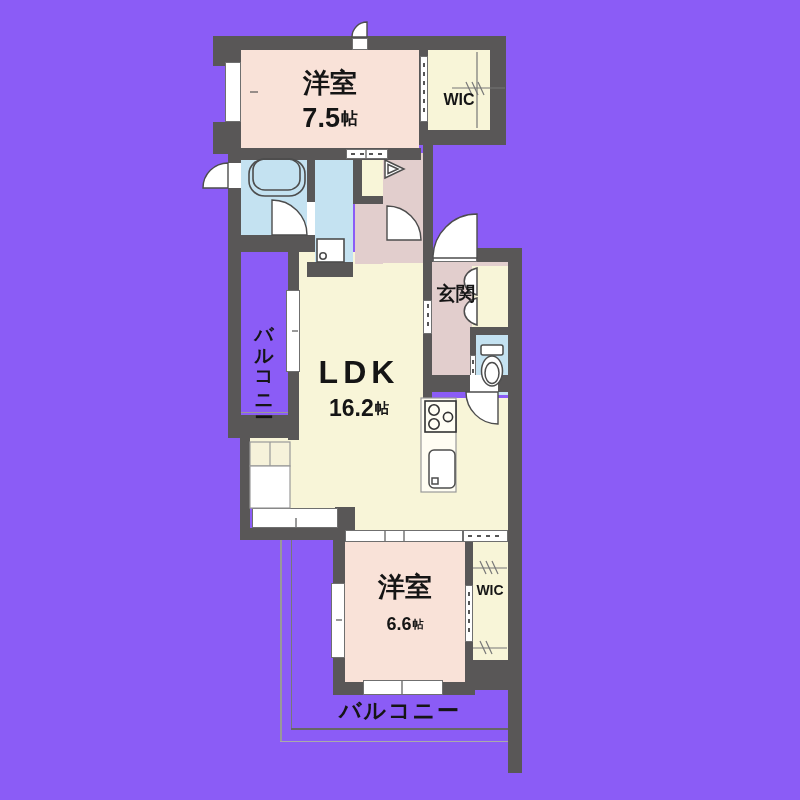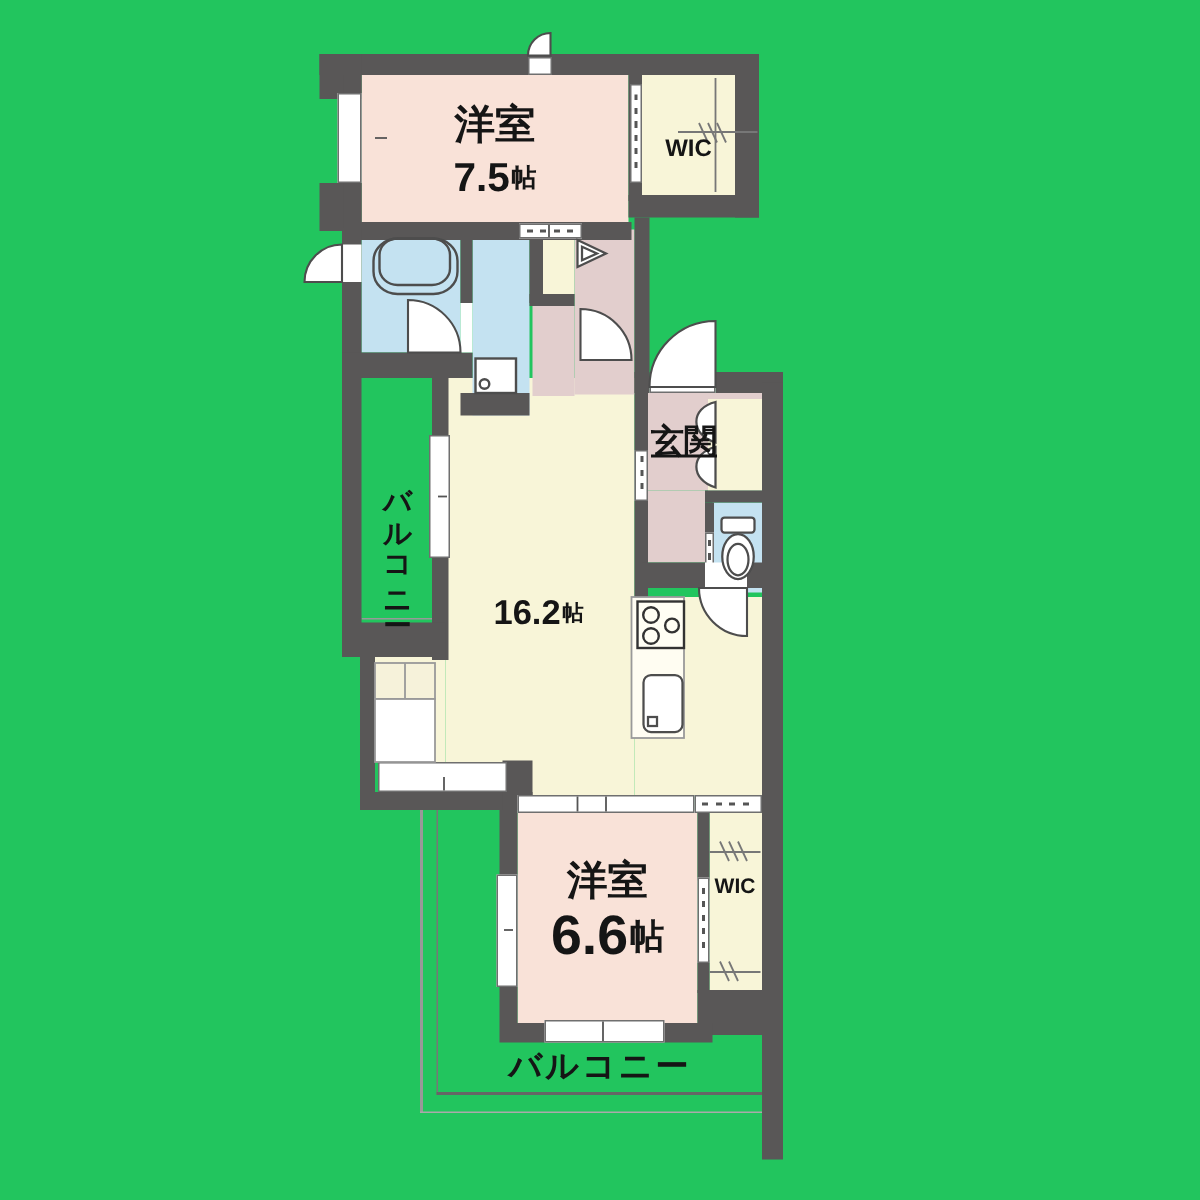--- a/index.html
+++ b/index.html
@@ -1,16 +1,16 @@
 <!DOCTYPE html>
 <html><head>
 <meta charset="utf-8">
 <style>
   html,body{margin:0;padding:0;background:#fff;}
-  #plan{position:relative;width:800px;height:800px;background:#22c55e;overflow:hidden;
+  #plan{position:relative;width:800px;height:800px;background:#8b5cf6;overflow:hidden;
         font-family:"Liberation Sans","DejaVu Sans",sans-serif;}
   .room{position:absolute;}
   .wall{position:absolute;background:#595757;}
   .win{position:absolute;background:#fff;border:1px solid #6f6f6f;box-sizing:border-box;}
   .open{position:absolute;background:#fff;box-sizing:border-box;}
   .sd{position:absolute;background:#fff;border:1px solid #6f6f6f;box-sizing:border-box;}
   .dash-v{background-image:repeating-linear-gradient(to bottom,#555 0 4px,transparent 4px 9px);
           background-size:2px 80%;background-position:center;background-repeat:no-repeat;background-color:#fff;}
   .dash-h{background-image:repeating-linear-gradient(to right,#555 0 4px,transparent 4px 9px);
           background-size:80% 2px;background-position:center;background-repeat:no-repeat;background-color:#fff;}
@@ -183,25 +183,26 @@
       <line x1="402" y1="681" x2="402" y2="694"></line>
     </g>
   </svg>
     <div class="lbl" style="left:270px;top:66px;width:120px;height:34px;font-size:27px;">洋室</div>
     <div class="lbl" style="left:270px;top:102px;width:120px;height:32px;font-size:27px;">
     <span>7.5</span>
       <span class="unit">帖</span>
   </div>
     <div class="lbl" style="left:428px;top:90px;width:62px;height:20px;font-size:16px;">WIC</div>
     <div class="lbl" style="left:250px;top:268px;width:28px;height:185px;font-size:19px;writing-mode:vertical-rl;letter-spacing:2px;">バルコニー</div>
-    <div class="lbl" style="left:432px;top:280px;width:48px;height:28px;font-size:22px;text-decoration:underline;">玄関</div>
+    <div class="lbl" style="left:432px;top:280px;width:48px;height:28px;font-size:19px;">玄関</div>
+    <div class="lbl" style="left:298px;top:352px;width:122px;height:40px;font-size:32px;letter-spacing:5px;">LDK</div>
     <div class="lbl" style="left:298px;top:392px;width:122px;height:32px;font-size:23px;">
     <span>16.2</span>
       <span class="unit">帖</span>
   </div>
     <div class="lbl" style="left:345px;top:570px;width:120px;height:34px;font-size:27px;">洋室</div>
-    <div class="lbl" style="left:345px;top:608px;width:120px;height:32px;font-size:37px;">
+    <div class="lbl" style="left:345px;top:608px;width:120px;height:32px;font-size:18px;">
     <span>6.6</span>
       <span class="unit">帖</span>
   </div>
     <div class="lbl" style="left:471px;top:580px;width:38px;height:20px;font-size:14px;">WIC</div>
     <div class="lbl" style="left:325px;top:696px;width:150px;height:30px;font-size:22px;letter-spacing:2px;">バルコニー</div>
   </div>
 
 </body></html>

